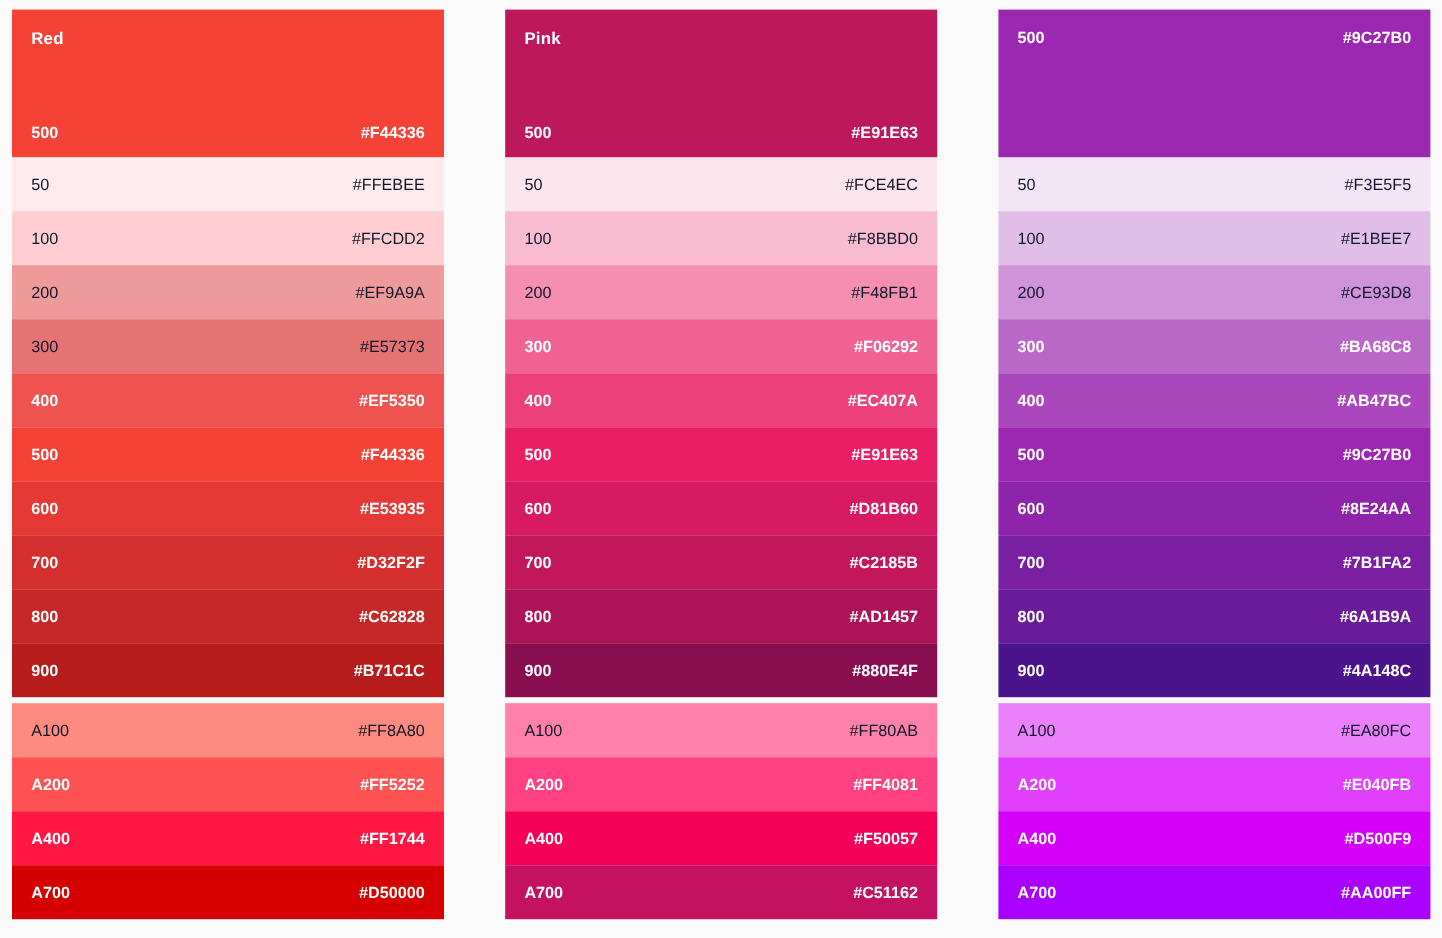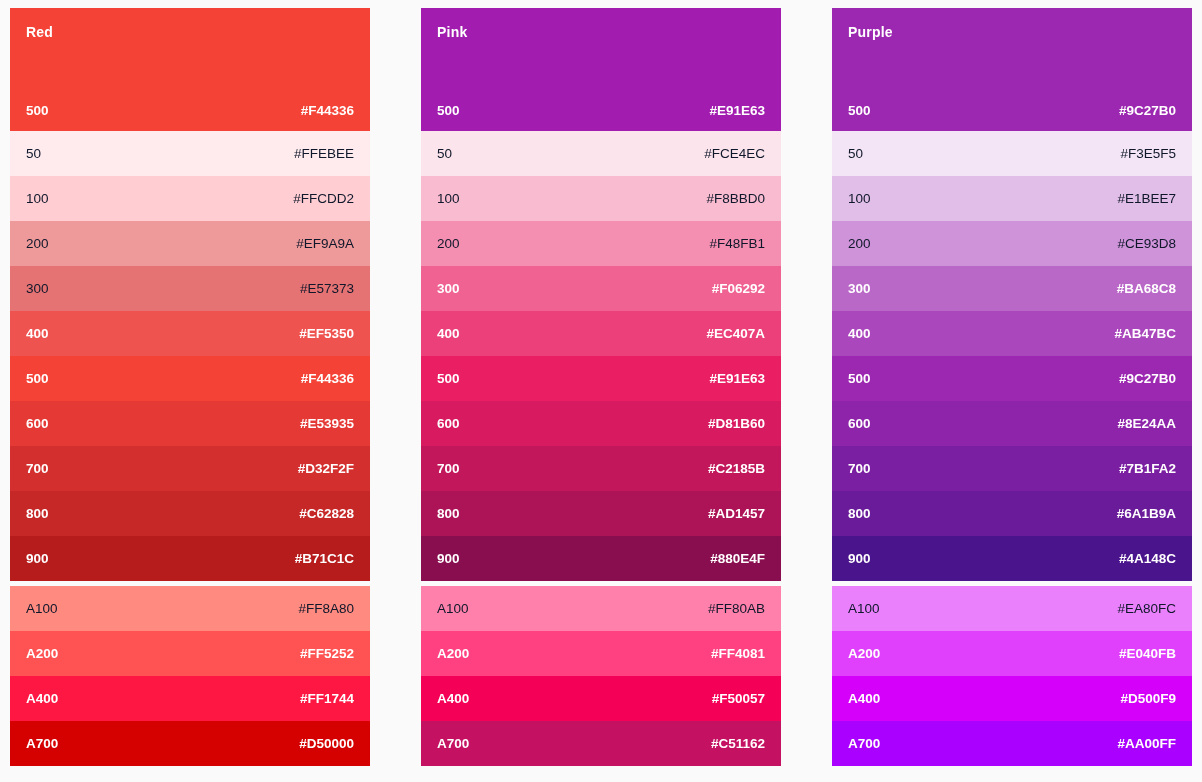--- a/index.html
+++ b/index.html
@@ -152,21 +152,21 @@
           <span class="shade-label">A400</span>
           <span class="shade-hex">#FF1744</span>
         </div>
         <div class="shade-row light-text" style="background: rgb(213, 0, 0);">
           <span class="shade-label">A700</span>
           <span class="shade-hex">#D50000</span>
         </div>
       </div>
     </div>
     <div class="palette-column">
-      <div class="palette-header light-text" style="background: #a21caf;">
+      <div class="palette-header light-text" style="background: #be185d;">
         <div class="palette-name">Pink</div>
         <div class="header-bottom">
           <span class="shade-label">500</span>
           <span class="shade-hex">#E91E63</span>
         </div>
       </div>
       <div class="shade-group">
         <div class="shade-row dark-text" style="background: rgb(252, 228, 236);">
           <span class="shade-label">50</span>
           <span class="shade-hex">#FCE4EC</span>
@@ -222,21 +222,20 @@
           <span class="shade-hex">#F50057</span>
         </div>
         <div class="shade-row light-text" style="background: rgb(197, 17, 98);">
           <span class="shade-label">A700</span>
           <span class="shade-hex">#C51162</span>
         </div>
       </div>
     </div>
     <div class="palette-column">
       <div class="palette-header light-text" style="background: rgb(156, 39, 176);">
-        <div class="palette-name">Purple</div>
         <div class="header-bottom">
           <span class="shade-label">500</span>
           <span class="shade-hex">#9C27B0</span>
         </div>
       </div>
       <div class="shade-group">
         <div class="shade-row dark-text" style="background: rgb(243, 229, 245);">
           <span class="shade-label">50</span>
           <span class="shade-hex">#F3E5F5</span>
         </div>

